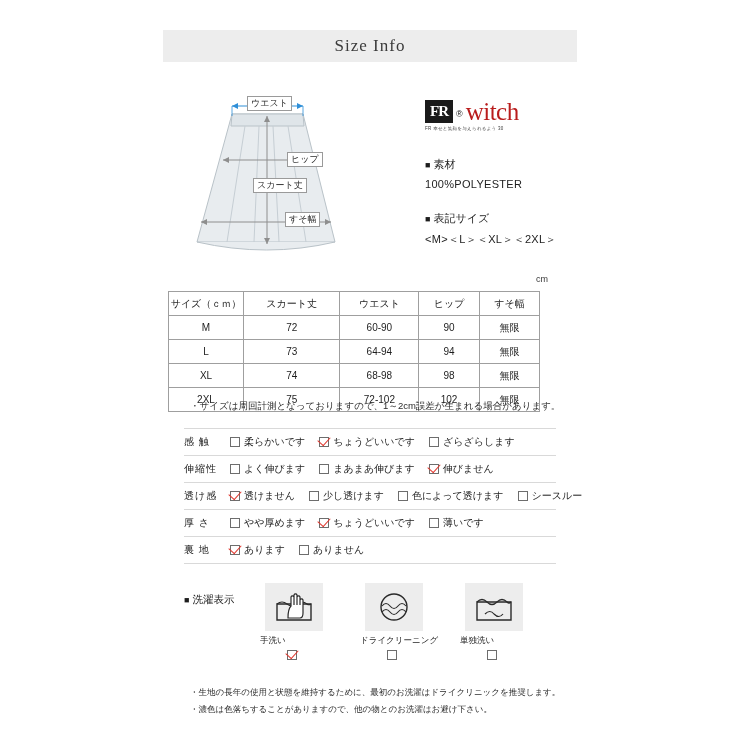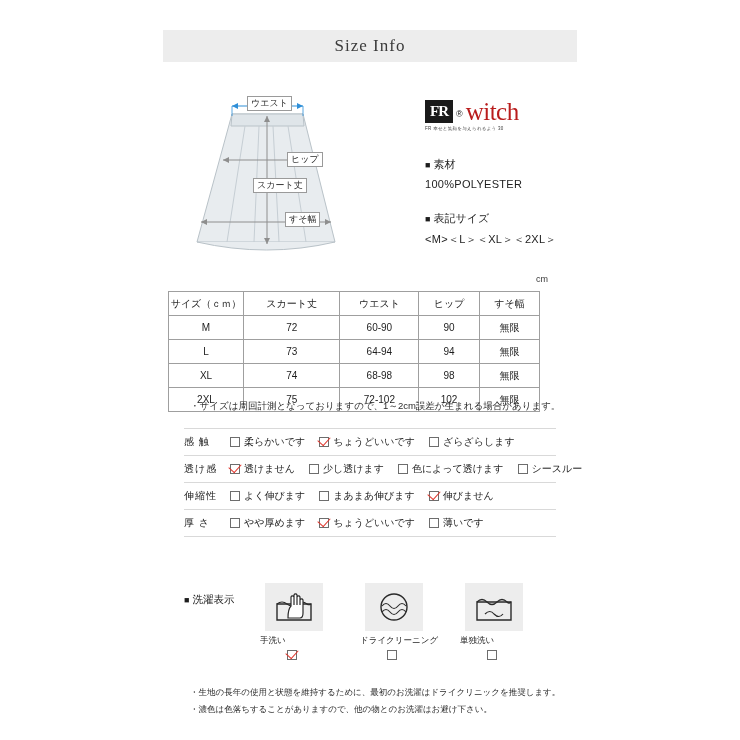--- a/index.html
+++ b/index.html
@@ -382,55 +382,55 @@
             <span>ちょうどいいです</span>
           </label>
         <label class="opt">
             <span class="box"></span>
             <span>ざらざらします</span>
           </label>
       </div>
     </div>
 
     <div class="attr-row">
+      <div class="attr-label">伸縮性</div>
+      <div class="opts">
+        <label class="opt">
+            <span class="box"></span>
+            <span>よく伸びます</span>
+          </label>
+        <label class="opt">
+            <span class="box"></span>
+            <span>まあまあ伸びます</span>
+          </label>
+        <label class="opt">
+            <span class="box checked"></span>
+            <span>伸びません</span>
+          </label>
+      </div>
+    </div>
+
+    <div class="attr-row">
       <div class="attr-label">透け感</div>
       <div class="opts">
         <label class="opt">
             <span class="box checked"></span>
             <span>透けません</span>
           </label>
         <label class="opt">
             <span class="box"></span>
             <span>少し透けます</span>
           </label>
         <label class="opt">
             <span class="box"></span>
             <span>色によって透けます</span>
           </label>
         <label class="opt">
             <span class="box"></span>
             <span>シースルー</span>
-          </label>
-      </div>
-    </div>
-
-    <div class="attr-row">
-      <div class="attr-label">伸縮性</div>
-      <div class="opts">
-        <label class="opt">
-            <span class="box"></span>
-            <span>よく伸びます</span>
-          </label>
-        <label class="opt">
-            <span class="box"></span>
-            <span>まあまあ伸びます</span>
-          </label>
-        <label class="opt">
-            <span class="box checked"></span>
-            <span>伸びません</span>
           </label>
       </div>
     </div>
 
     <div class="attr-row">
       <div class="attr-label">厚 さ</div>
       <div class="opts">
         <label class="opt">
             <span class="box"></span>
             <span>やや厚めます</span>
@@ -439,20 +439,33 @@
             <span class="box checked"></span>
             <span>ちょうどいいです</span>
           </label>
         <label class="opt">
             <span class="box"></span>
             <span>薄いです</span>
           </label>
       </div>
     </div>
 
+    <div class="attr-row">
+      <div class="attr-label">裏 地</div>
+      <div class="opts">
+        <label class="opt">
+            <span class="box checked"></span>
+            <span>あります</span>
+          </label>
+        <label class="opt">
+            <span class="box"></span>
+            <span>ありません</span>
+          </label>
+      </div>
+    </div>
 
   </div>
 
   <div class="wash-head">
     <span class="sq">■</span><span>洗濯表示</span>
   </div>
 
   <div class="wash-row">
 
     <div class="wash-item">

